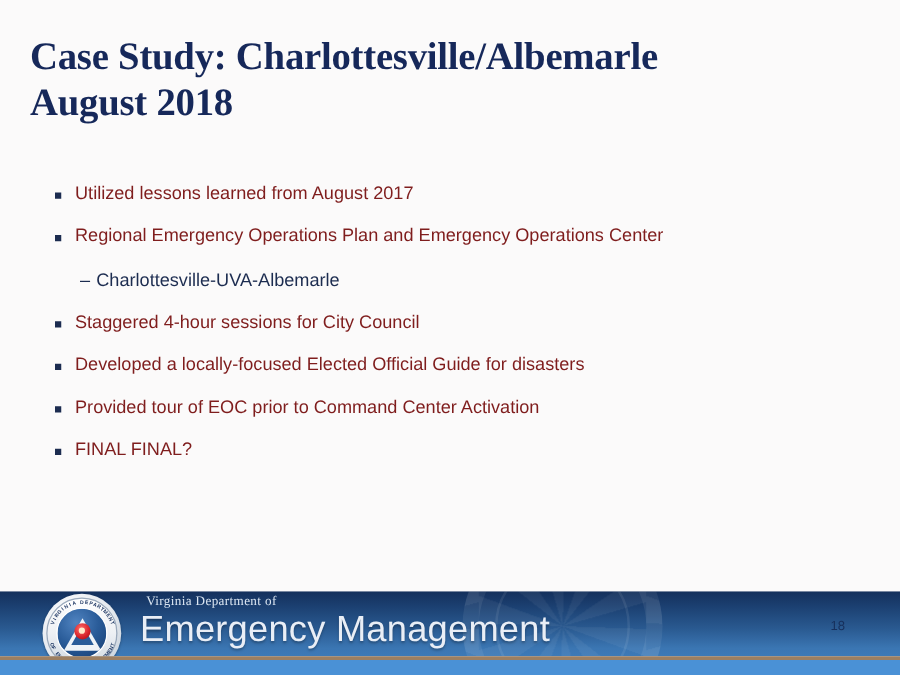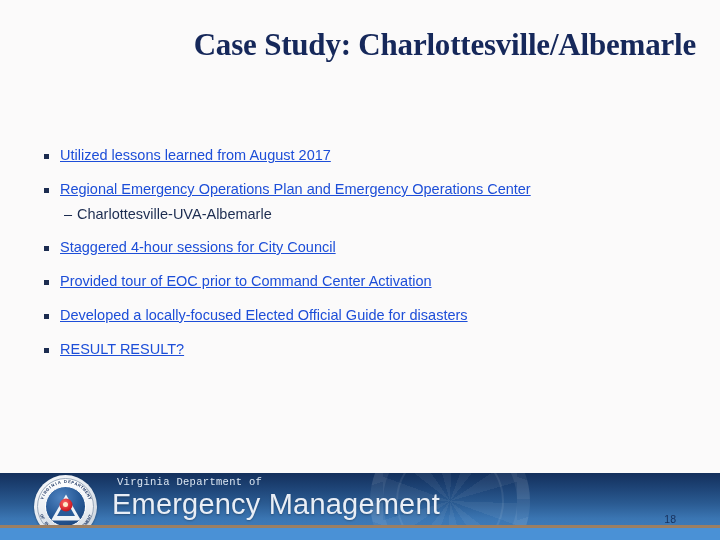--- a/index.html
+++ b/index.html
@@ -20,21 +20,21 @@
     inset: 0;
     background: #fbfafa;
   }
 
   
   .title-block {
     position: absolute;
     left: 24px;
     top: 26px;
     width: 672px;
-    text-align: right;
+    text-align: left;
   }
   .title-line {
     font-family: "Liberation Serif", "DejaVu Serif", serif;
     font-weight: bold;
     font-size: 31px;
     line-height: 37px;
     color: #16285a;
     letter-spacing: -0.2px;
     white-space: nowrap;
   }
@@ -45,21 +45,21 @@
     left: 44px;
     top: 146px;
     width: 640px;
   }
   .bullet-row {
     display: flex;
     align-items: flex-start;
     margin-bottom: 14px;
   }
   .bullet-row.tight {
-    margin-bottom: 5px;
+    margin-bottom: 16px;
     justify-content: center;
   }
   .bullet-mark {
     flex: 0 0 auto;
     width: 16px;
     color: #1c2c50;
     font-size: 9px;
     line-height: 19px;
     padding-top: 1px;
   }
@@ -68,23 +68,22 @@
     width: 5px;
     height: 5px;
     background: #1c2c50;
     vertical-align: middle;
   }
   .bullet-text {
     flex: 1 1 auto;
     font-family: "Liberation Sans", sans-serif;
     font-size: 14.5px;
     line-height: 19px;
-    color: #1d4ed8;
+    color: #7f1d1d;
     white-space: nowrap;
-    text-decoration: underline;
   }
   .sub-row {
     display: flex;
     align-items: flex-start;
     margin-left: 20px;
     margin-bottom: 14px;
   }
   .sub-mark {
     flex: 0 0 auto;
     width: 13px;
@@ -263,21 +262,21 @@
   }
 
   
   .wordmark {
     position: absolute;
     left: 112px;
     top: 3px;
     width: 400px;
   }
   .wordmark-small {
-    font-family: Liberation Mono, monospace;
+    font-family: Liberation Serif, serif;
     font-size: 10.5px;
     color: #dbe6f2;
     letter-spacing: 0.3px;
     line-height: 12px;
     margin-left: 5px;
   }
   .wordmark-big {
     font-family: "Liberation Sans", sans-serif;
     font-size: 29px;
     font-weight: normal;
@@ -285,21 +284,21 @@
     letter-spacing: 0.2px;
     line-height: 33px;
     text-shadow: 0 1px 2px rgba(0,0,0,0.28);
     white-space: nowrap;
   }
 
   
   .slide-number {
     position: absolute;
     right: 44px;
-    top: 40px;
+    top: 22px;
     font-family: "Liberation Sans", sans-serif;
     font-size: 10.5px;
     color: #17305c;
   }
 
   
   .divider {
     position: absolute;
     left: 0;
     top: 52px;
@@ -316,20 +315,21 @@
     background: #4a91d6;
   }
 </style>
 </head>
 <body>
 
 <div class="slide">
 
   <div class="title-block">
     <div class="title-line">Case Study: Charlottesville/Albemarle</div>
+    <div class="title-line">August 2018</div>
   </div>
 
   <div class="body-block">
 
     <div class="bullet-row">
       <span class="bullet-mark"><i class="sq"></i></span>
       <span class="bullet-text">Utilized lessons learned from August 2017</span>
     </div>
 
     <div class="bullet-row tight">
@@ -344,31 +344,31 @@
 
 
     <div class="bullet-row">
       <span class="bullet-mark"><i class="sq"></i></span>
       <span class="bullet-text">Staggered 4-hour sessions for City Council</span>
     </div>
 
 
     <div class="bullet-row">
       <span class="bullet-mark"><i class="sq"></i></span>
+      <span class="bullet-text">Developed a locally-focused Elected Official Guide for disasters</span>
+    </div>
+
+    <div class="bullet-row">
+      <span class="bullet-mark"><i class="sq"></i></span>
       <span class="bullet-text">Provided tour of EOC prior to Command Center Activation</span>
     </div>
 
     <div class="bullet-row">
       <span class="bullet-mark"><i class="sq"></i></span>
-      <span class="bullet-text">Developed a locally-focused Elected Official Guide for disasters</span>
-    </div>
-
-    <div class="bullet-row">
-      <span class="bullet-mark"><i class="sq"></i></span>
-      <span class="bullet-text">RESULT RESULT?</span>
+      <span class="bullet-text">FINAL FINAL?</span>
     </div>
 
   </div>
 
   <div class="footer">
 
     <div class="footer-band">
 
       <div class="watermark">
         <div class="watermark-ring"></div>

